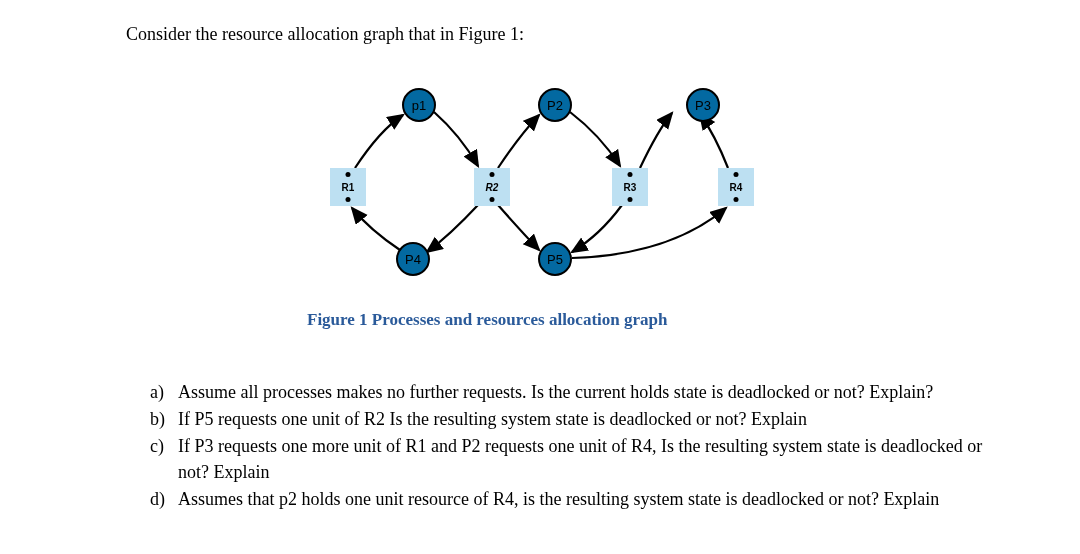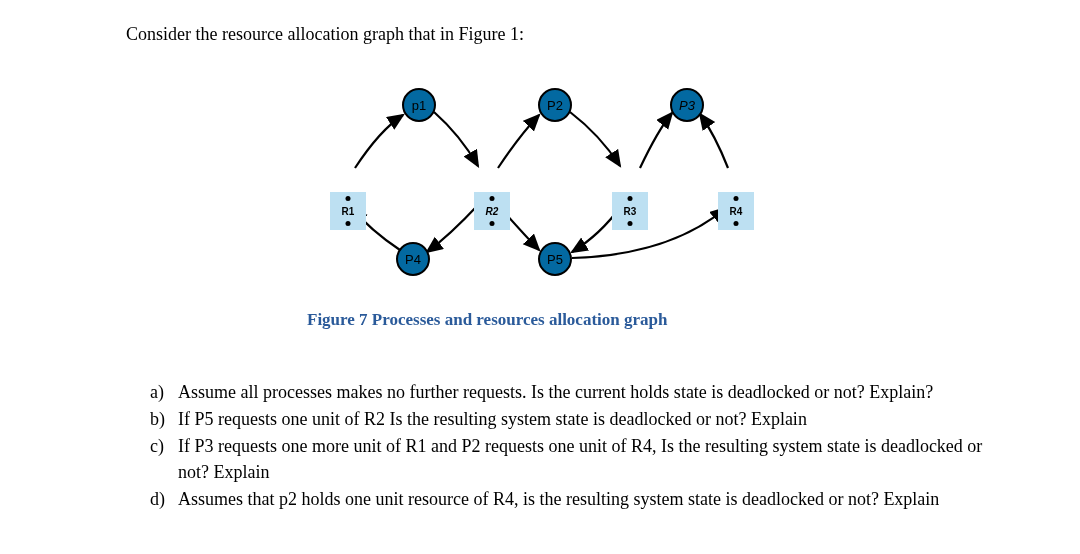--- a/index.html
+++ b/index.html
@@ -75,21 +75,20 @@
       position: absolute;
       width: 36px;
       height: 38px;
       background: #bde0f2;
       display: flex;
       align-items: center;
       justify-content: center;
       font-size: 11px;
       font-family: Arial, sans-serif;
       font-weight: bold;
-      margin-top: 24px;
     }
     .resource .dot-top {
       position: absolute;
       top: 4px;
       left: 50%;
       transform: translateX(-50%);
       width: 5px;
       height: 5px;
       background: #000;
       border-radius: 50%;
@@ -148,21 +147,21 @@
 
     <path d="M 188 125 Q 210 150 229 170" stroke="#000" stroke-width="2.2" fill="none" marker-end="url(#arrow)"></path>
 
     <path d="M 262 178 Q 360 175 416 128" stroke="#000" stroke-width="2.2" fill="none" marker-end="url(#arrow)"></path>
 
     <path d="M 312 125 Q 290 155 262 172" stroke="#000" stroke-width="2.2" fill="none" marker-end="url(#arrow)"></path>
   </svg>
 
   <div class="process" style="left:92px; top:8px;">p1</div>
   <div class="process" style="left:228px; top:8px;">P2</div>
-  <div class="process" style="left:360px; top:8px;font-style:italic;">P3</div>
+  <div class="process" style="left:376px; top:8px;">P3</div>
   <div class="process" style="left:86px; top:162px;text-align:right;">P4</div>
   <div class="process" style="left:228px; top:162px;">P5</div>
 
   <div class="resource" style="left:20px; top:88px;">
     <span class="dot-top"></span>
     <span class="r-label">R1</span>
     <span class="dot-bottom"></span>
   </div>
   <div class="resource" style="left:164px; top:88px;font-style:italic;">
     <span class="dot-top"></span>
@@ -175,21 +174,21 @@
     <span class="dot-bottom"></span>
   </div>
   <div class="resource" style="left:408px; top:88px;justify-content:center;">
     <span class="dot-top"></span>
     <span class="r-label">R4</span>
     <span class="dot-bottom"></span>
   </div>
 
 </div>
 
-<div class="figure-caption">Figure 7 Processes and resources allocation graph</div>
+<div class="figure-caption">Figure 1 Processes and resources allocation graph</div>
 
 <div class="questions">
   <div class="question-item">
     <div class="q-label">a)</div>
     <div class="q-text">Assume all processes makes no further requests. Is the current holds state is deadlocked or not? Explain?</div>
   </div>
   <div class="question-item">
     <div class="q-label">b)</div>
     <div class="q-text">If P5 requests one unit of R2 Is the resulting system state is deadlocked or not? Explain</div>
   </div>

